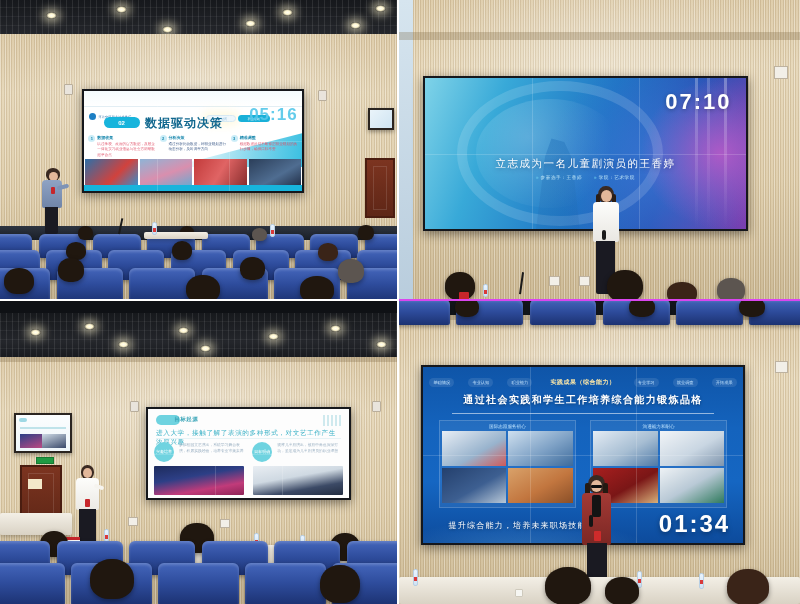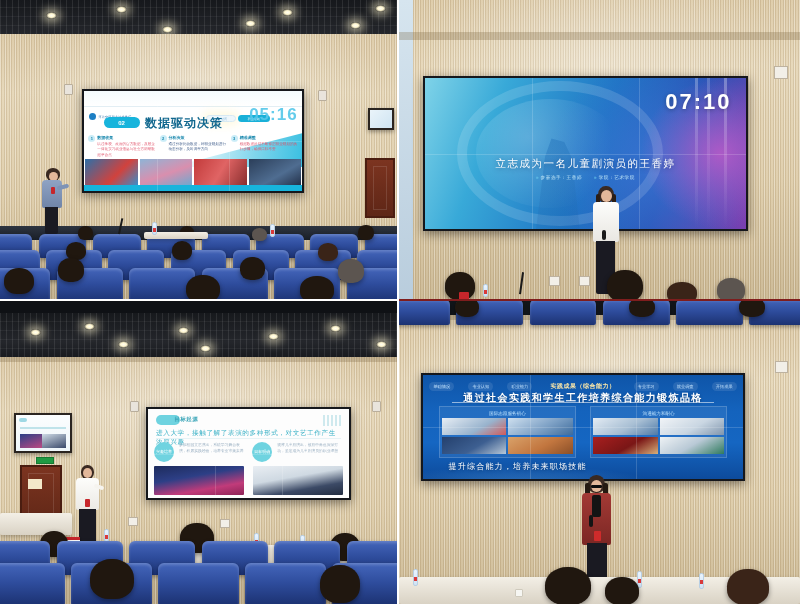--- a/index.html
+++ b/index.html
@@ -3,21 +3,21 @@
 <meta charset="utf-8">
 <title>Collage</title>
 <style>
   * { box-sizing: border-box; margin:0; padding:0; }
   html,body { width:800px; height:604px; overflow:hidden; background:#0d0f14;
     font-family:"Liberation Sans", sans-serif; }
   .collage { position:relative; width:800px; height:604px; display:grid;
     grid-template-columns:399px 401px; grid-template-rows:301px 303px; gap:0; background:#fff;}
   .panel { position:relative; overflow:hidden; }
   .p-tl { border-right:2px solid #ffffff; border-bottom:2px solid #ffffff; }
-  .p-tr { border-bottom:2px solid #7f1d1d;text-decoration:underline; }
+  .p-tr { border-bottom:2px solid #d946ef;text-decoration:underline; }
   .p-bl { border-right:2px solid #ffffff; }
 
   
   .room { position:absolute; inset:0; }
   .ceiling { position:absolute; left:0; right:0; top:0;
      background:linear-gradient(#16181c,#24262b 55%,#111317);
      overflow:hidden; }
   .ceiling::after{ content:""; position:absolute; inset:0;
      background:repeating-linear-gradient(90deg, rgba(255,255,255,.09) 0 1px, rgba(0,0,0,0) 1px 6px),
                 repeating-linear-gradient(0deg, rgba(255,255,255,.05) 0 1px, rgba(0,0,0,0) 1px 9px);}
@@ -486,21 +486,21 @@
     </div>
   </div>
 
   <div class="panel">
     <div class="room">
       <div style="position:absolute;left:0;right:0;top:0;height:16px;background:#13161b"></div>
       <div class="wall" style="top:14px;bottom:0"></div>
       <div class="wallband" style="top:14px;height:5px"></div>
       <div class="acpanel" style="right:12px;top:60px;width:13px;height:12px"></div>
 
-      <div class="screen" style="left:22px;top:72px;width:324px;height:108px">
+      <div class="screen" style="left:22px;top:64px;width:324px;height:180px">
         <div class="slide-d">
           <div class="sd-swoosh"></div>
           <div class="sd-nav">
             <span>基础情况</span>
             <span>专业认知</span>
             <span>职业能力</span>
             <span class="active">实践成果（综合能力）</span>
             <span>专业学习</span>
             <span>就业调查</span>
             <span>开拓成果</span>
@@ -521,20 +521,21 @@
               <div class="cap">沟通能力和耐心</div>
               <div class="sd-grid">
                 <div style="background:linear-gradient(150deg,#e4ecf4,#a7bed3 55%,#4f7aa8)"></div>
                 <div style="background:linear-gradient(150deg,#f1f4f7,#c9d6e2 55%,#7f95ad)"></div>
                 <div style="background:linear-gradient(150deg,#a81f1f,#7a1616 55%,#d8b07a)"></div>
                 <div style="background:linear-gradient(150deg,#eef2f5,#b9c9d6 50%,#2f7a5d)"></div>
               </div>
             </div>
           </div>
           <div class="sd-foot">提升综合能力，培养未来职场技能</div>
+          <div class="sd-timer">01:34</div>
         </div>
         <div class="bezelgrid">
           <i style="left:33.3%;top:0;bottom:0;width:1px"></i>
           <i style="left:66.6%;top:0;bottom:0;width:1px"></i>
           <i style="top:50%;left:0;right:0;height:1px"></i>
         </div>
       </div>
 
       <div class="speaker" style="left:180px;top:174px;width:36px;height:116px">
         <div class="spk-head" style="left:9px;top:0;width:17px;height:18px"></div>

